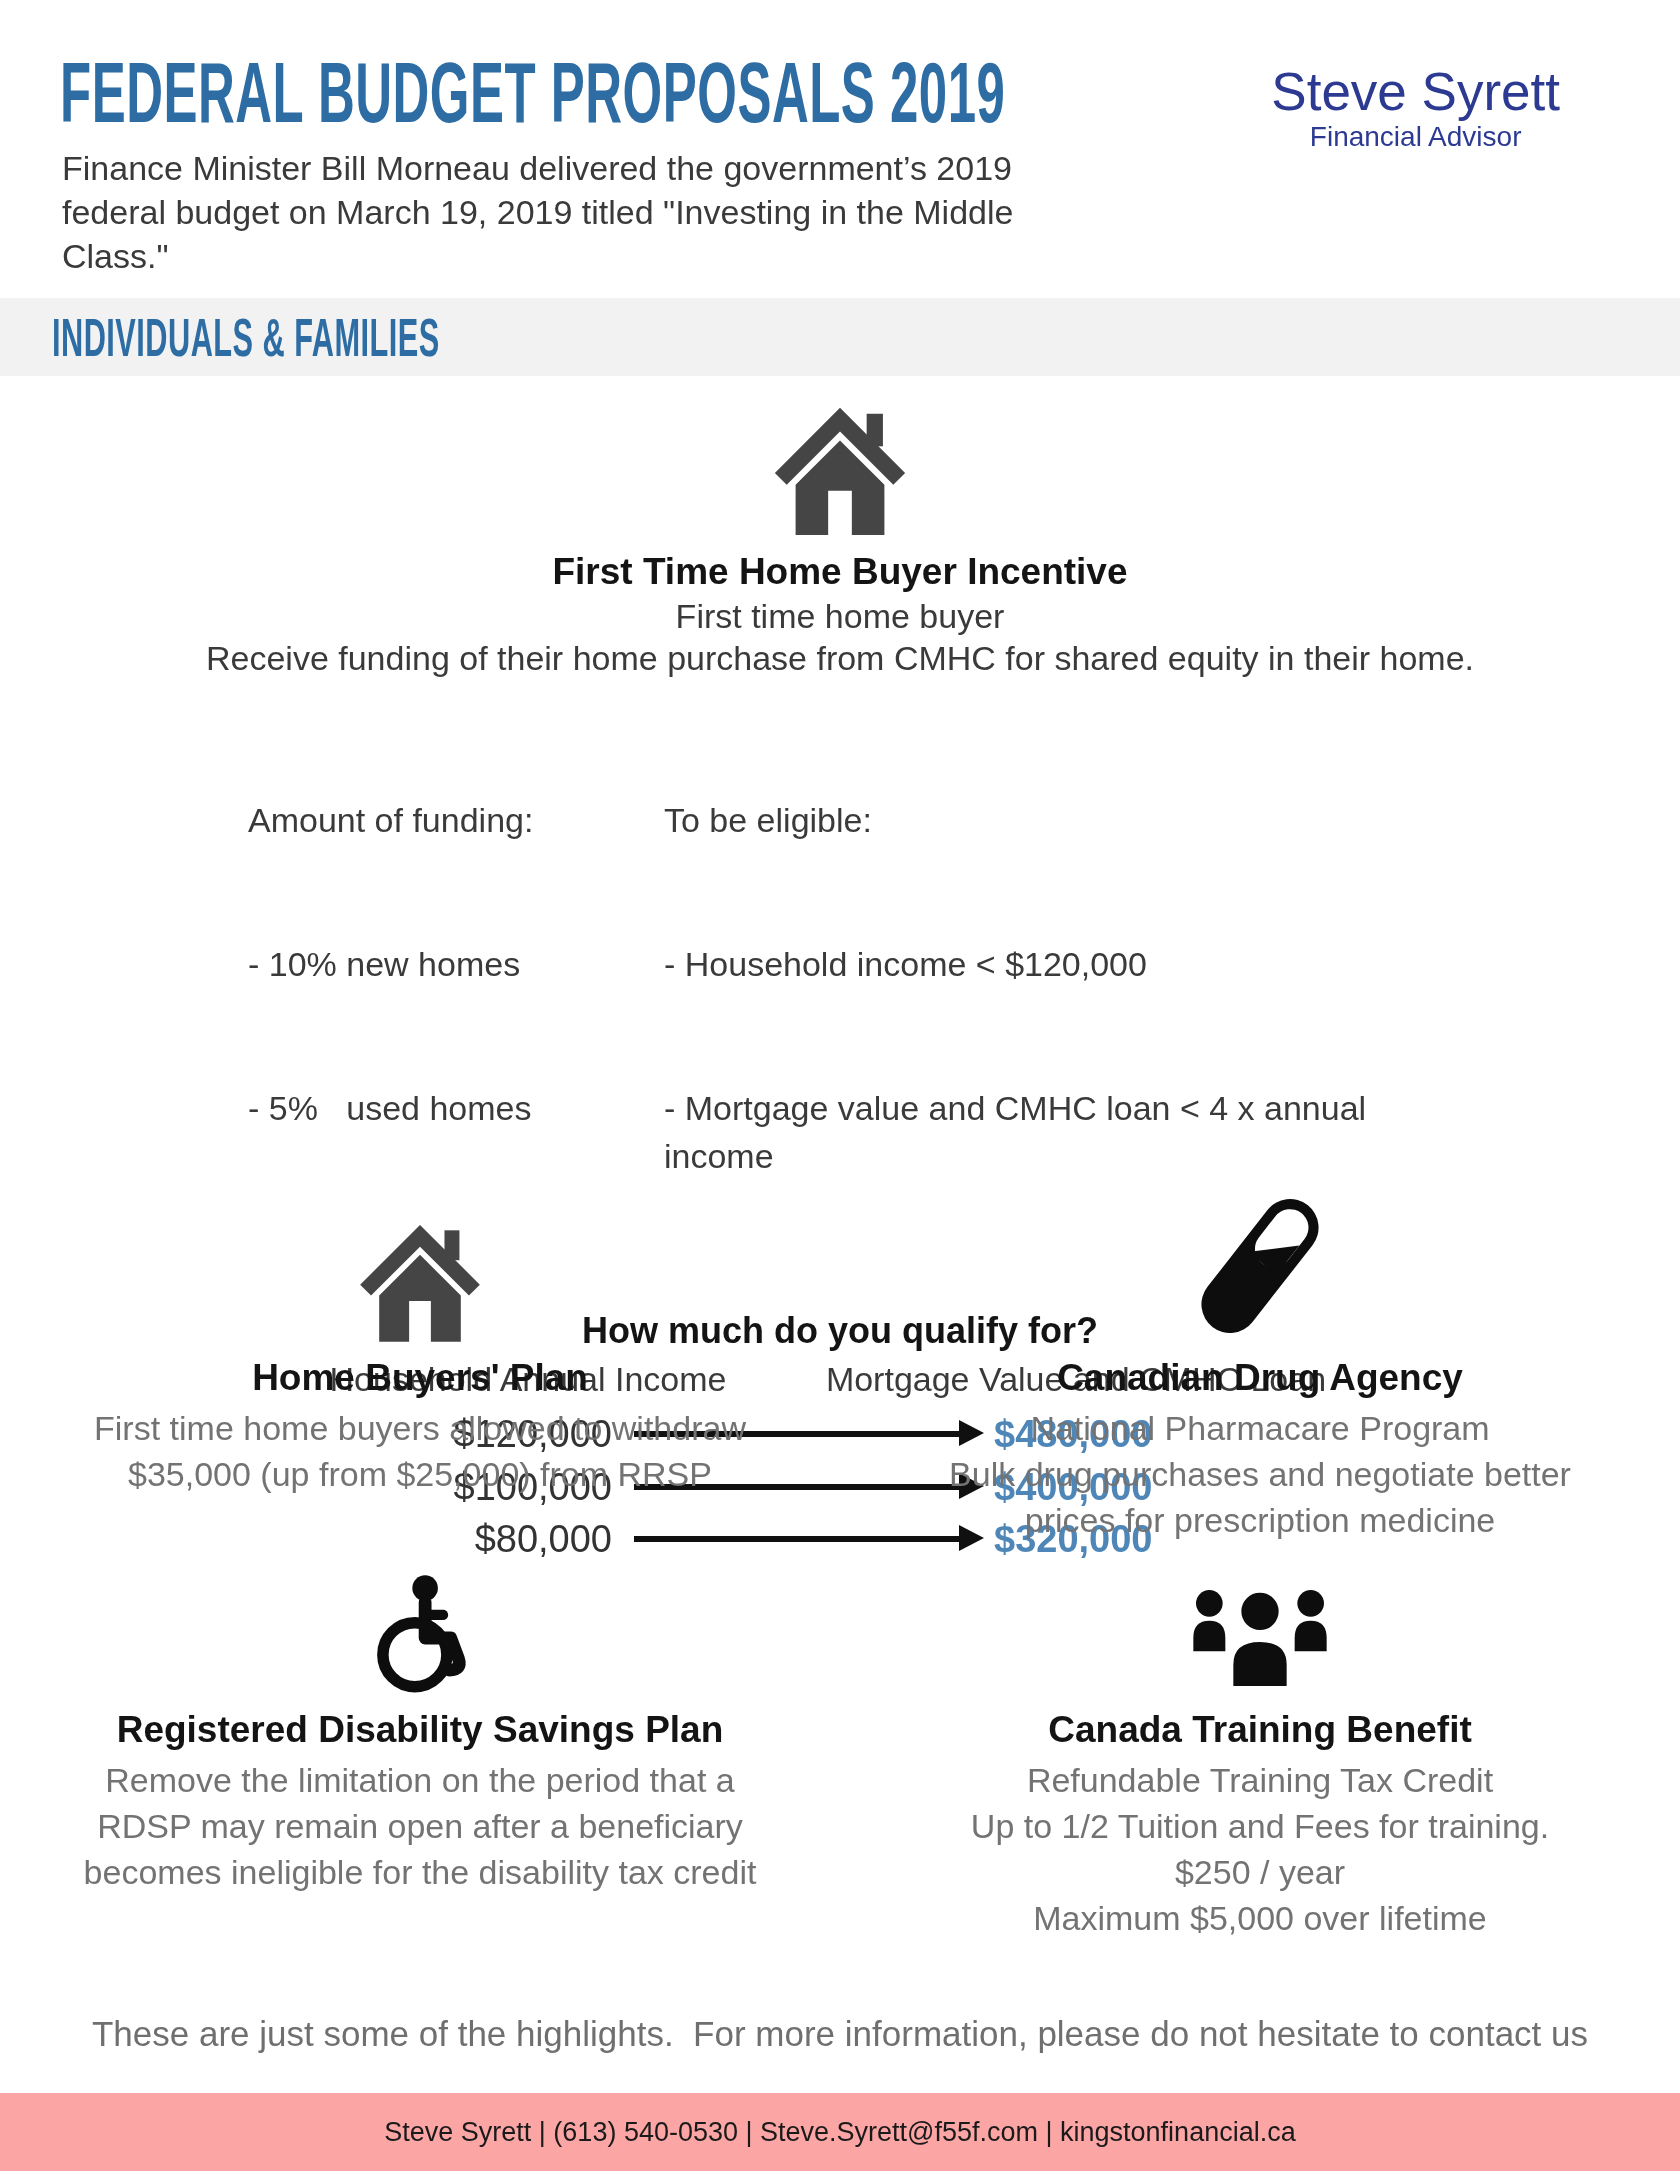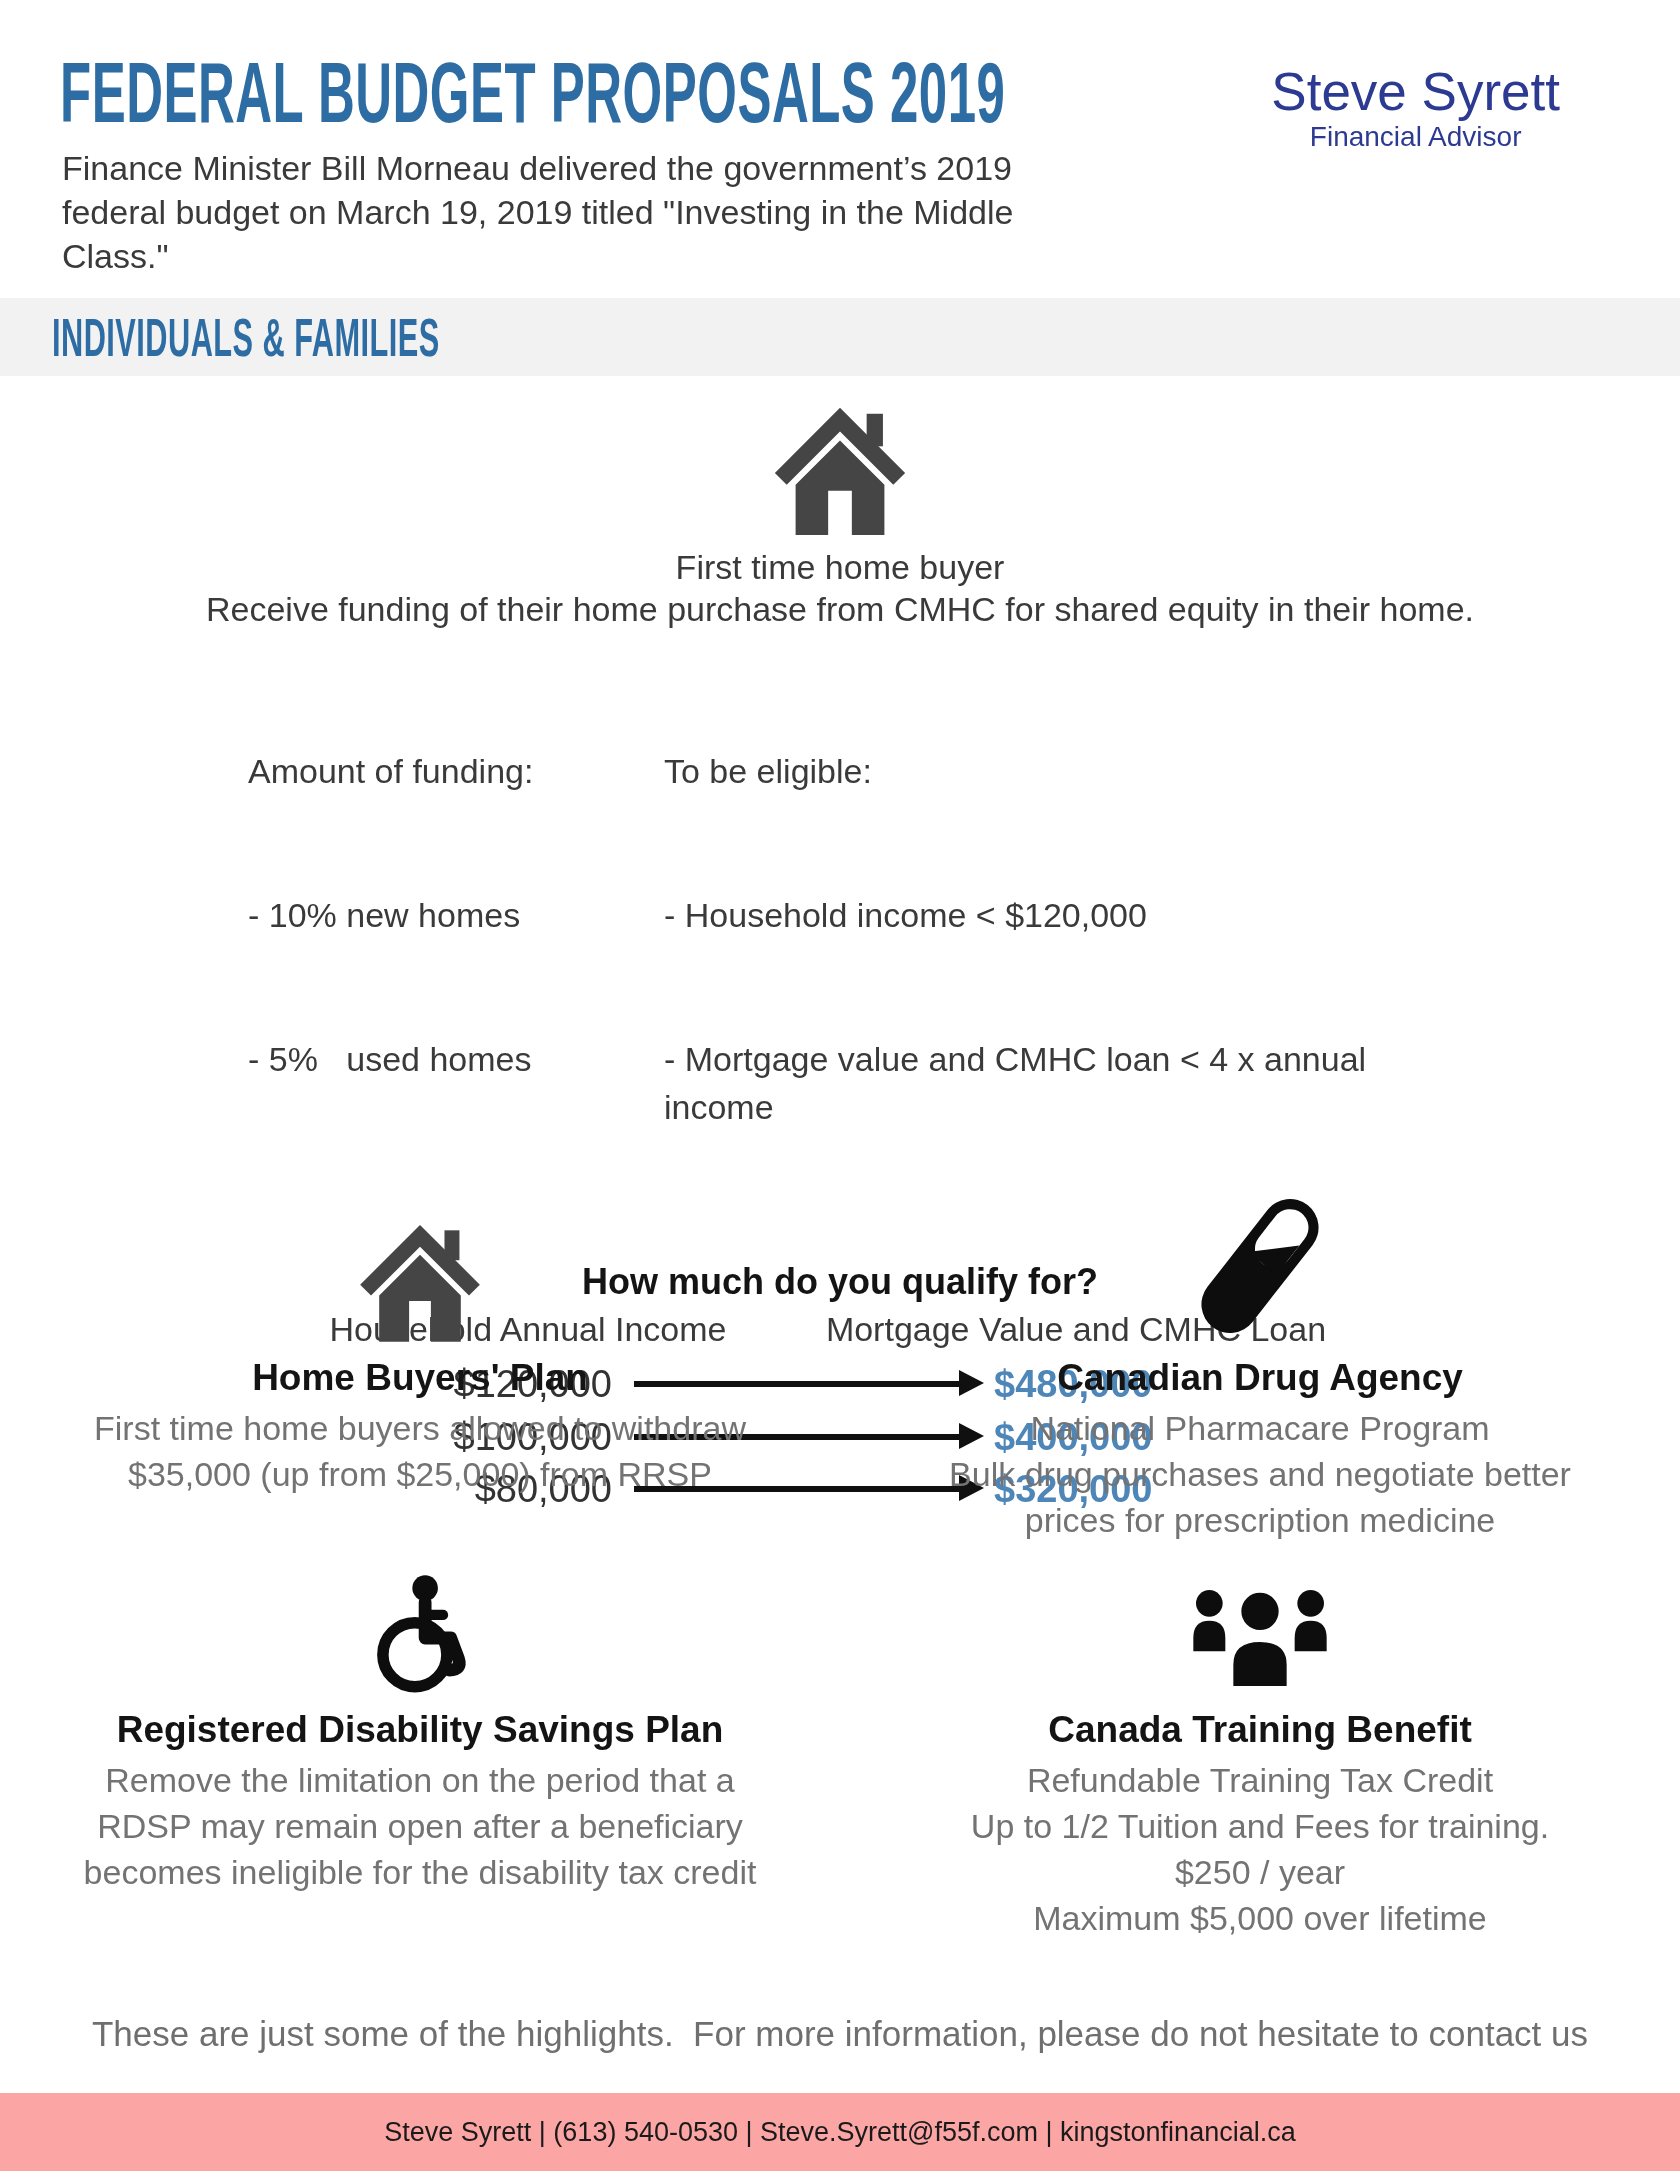--- a/index.html
+++ b/index.html
@@ -85,20 +85,21 @@
   <section class="fthbi">
     <span class="icon">
       <svg width="148" height="148" viewBox="0 0 100 100">
         <g fill="#454545">
           <rect x="68" y="12" width="11" height="22"></rect>
           <path d="M50 8 L6 52 L14 60 L50 24 L86 60 L94 52 Z"></path>
           <path d="M50 30 L20 60 L20 94 L42 94 L42 64 L58 64 L58 94 L80 94 L80 60 Z"></path>
         </g>
       </svg>
     </span>
+    <h2 class="card-title">First Time Home Buyer Incentive</h2>
     <div class="sub-line">First time home buyer</div>
     <div class="desc-line">Receive funding of their home purchase from CMHC for shared equity in their home.</div>
 
     <div class="cols">
       <div class="col-funding">
         <div>Amount of funding:</div>
         <div>- 10% new homes</div>
         <div>- 5%   used homes</div>
       </div>
       <div class="col-eligible">

